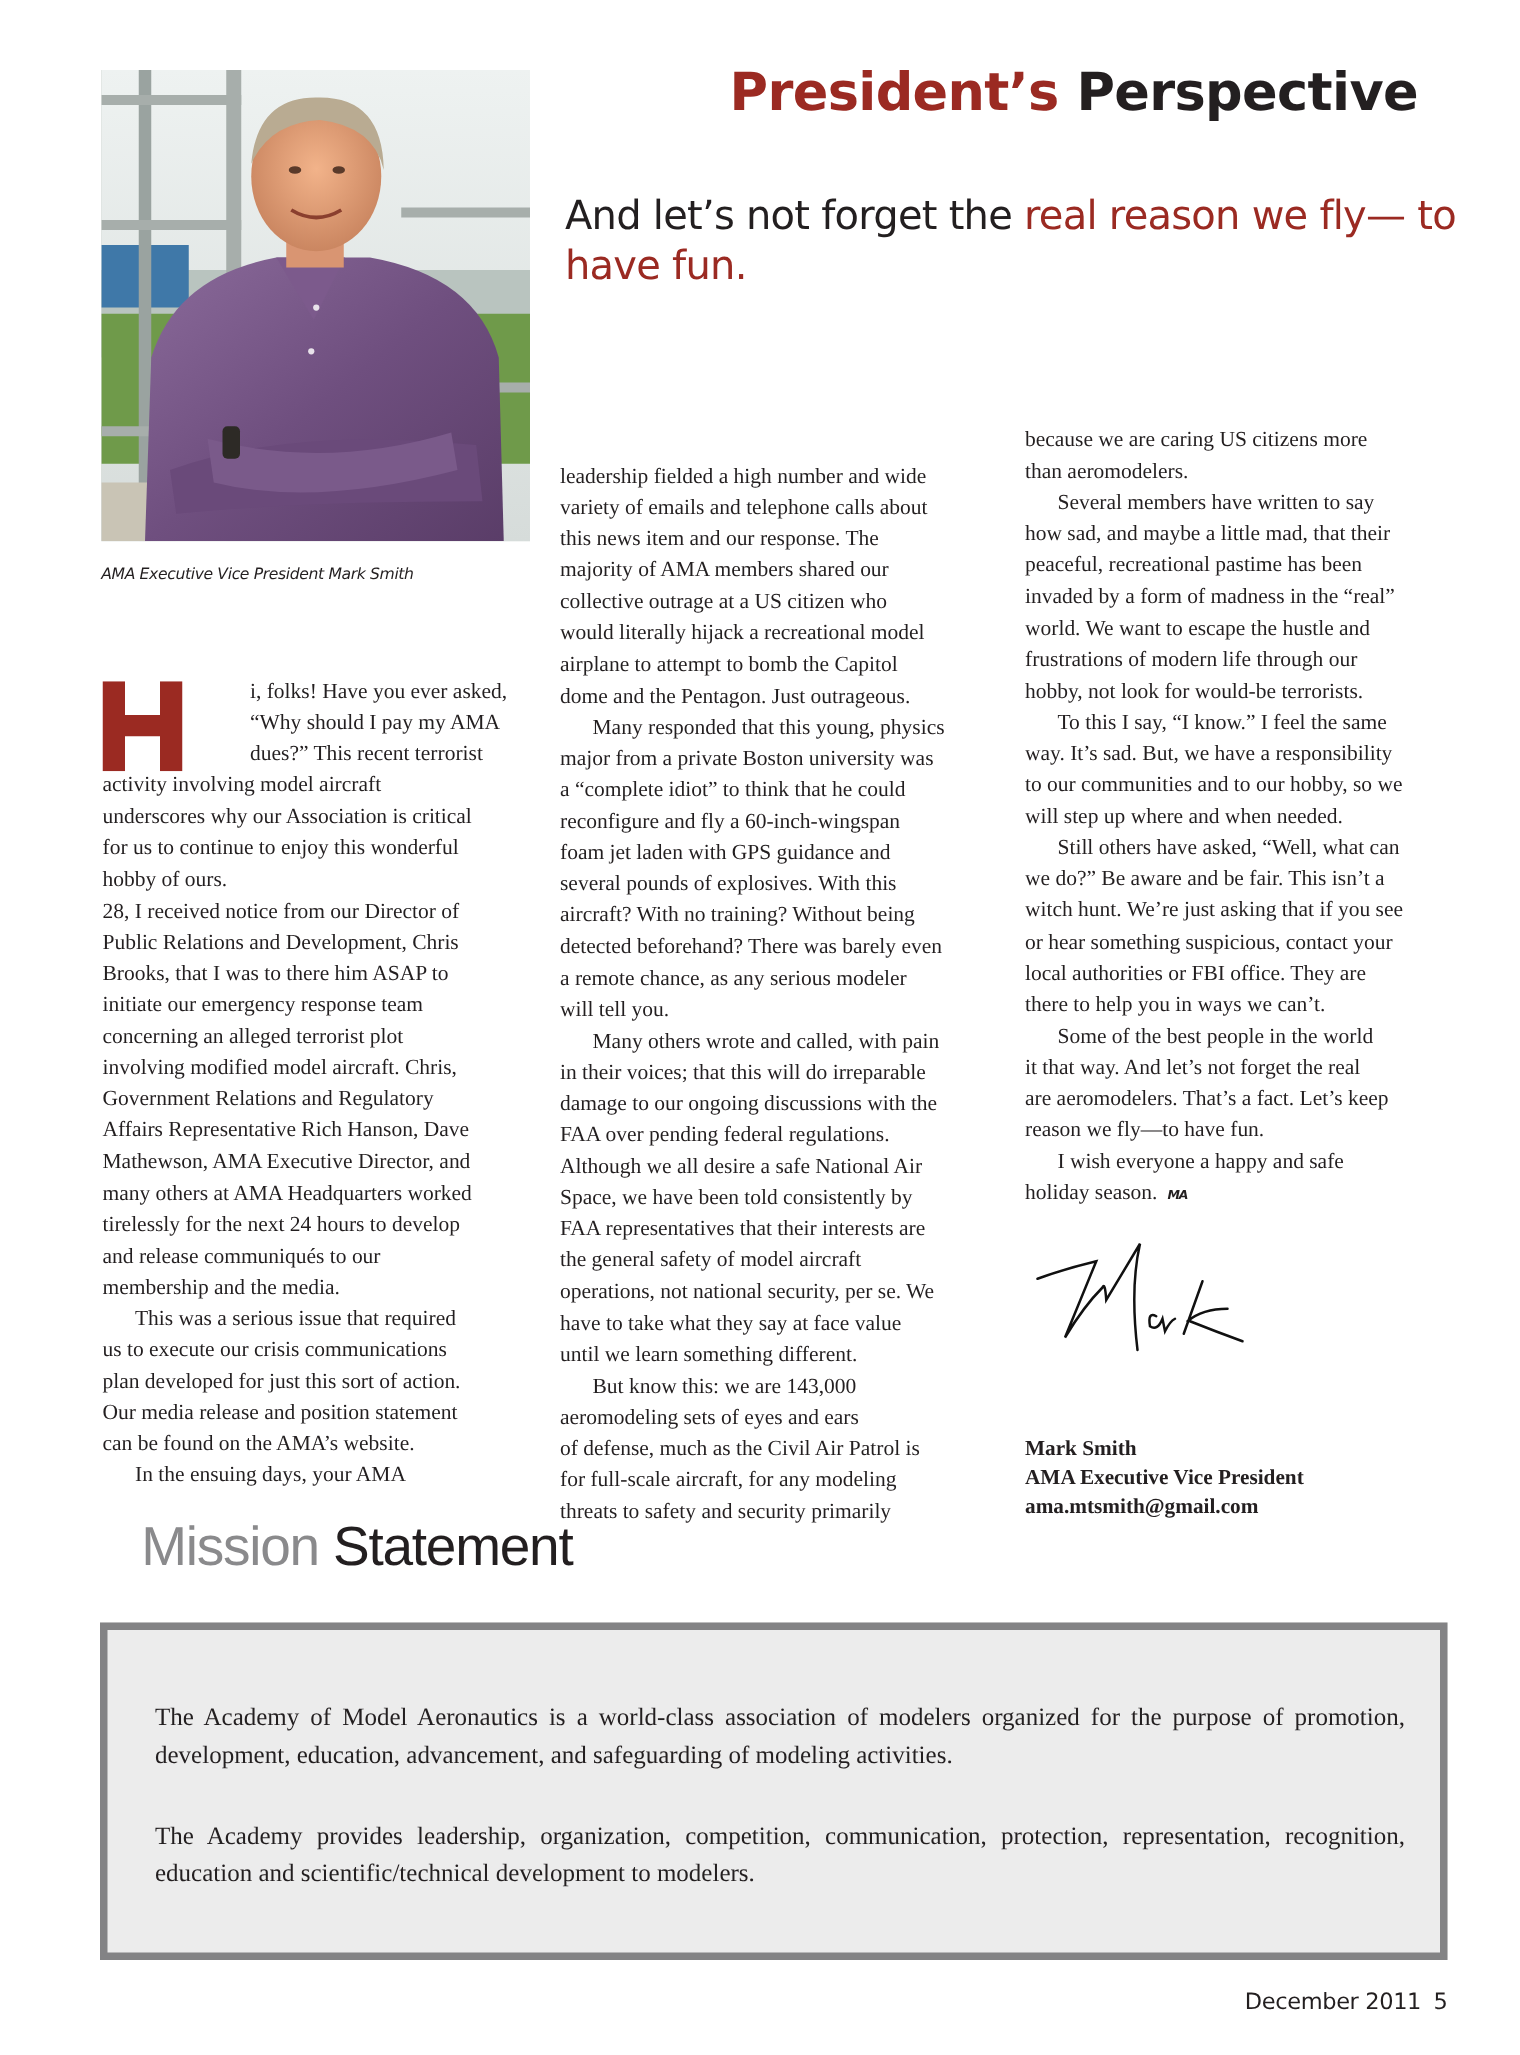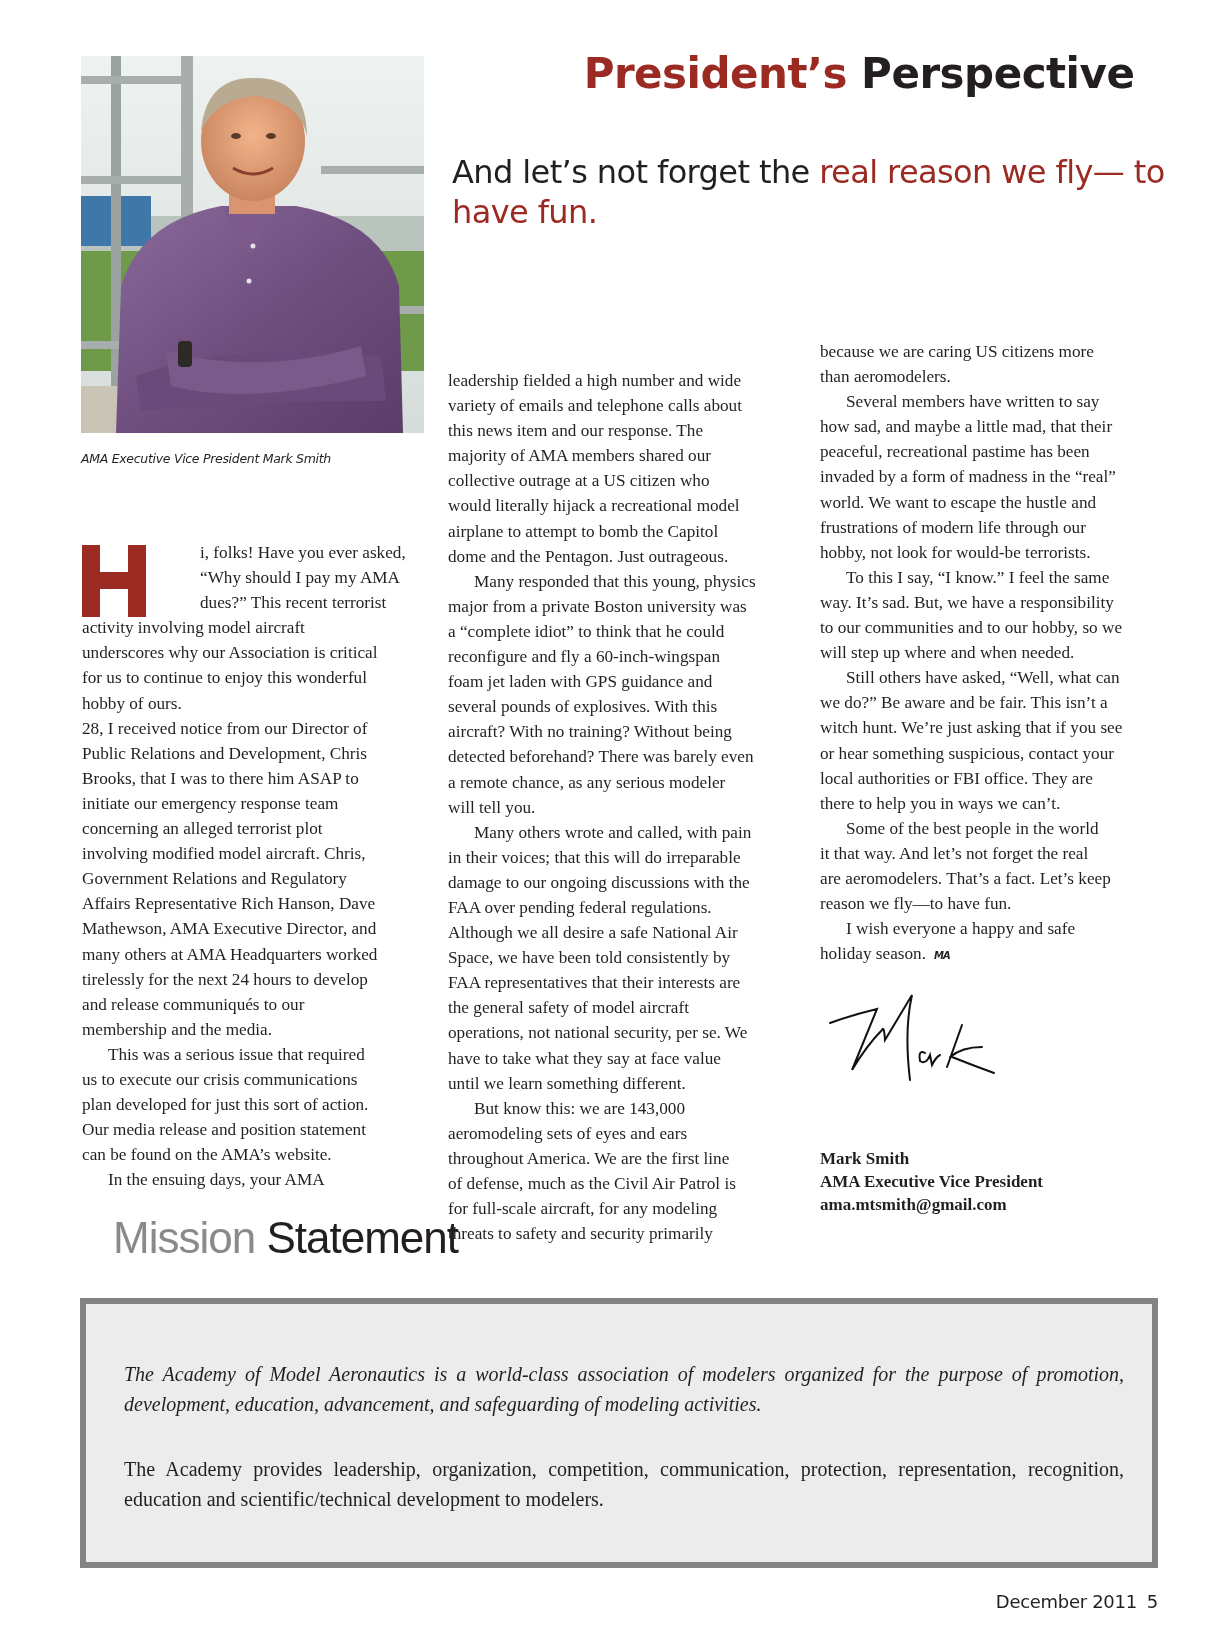--- a/index.html
+++ b/index.html
@@ -39,21 +39,21 @@
   #signature { left:822px; top:985px; width:190px; height:100px; }
   #sig-block { left:820px; top:1147px; width:340px; font-weight:bold; font-size:17px; line-height:23px; }
   #sig-block span { display:block; white-space:nowrap; }
 
   
   #mission-title { left:113px; top:1214px; font-family:Liberation Sans, sans-serif; font-size:44px; line-height:48px; letter-spacing:-1px; white-space:nowrap; }
   #mission-title .light { color:#8a8a8c; }
   #mission-title .dark { color:#231f20; }
   #mission-box { left:80px; top:1298px; width:1066px; height:258px; background:#ececec; border:6px solid #838385; }
   #mission-box p { margin:0; position:absolute; left:38px; width:1000px; font-size:20px; line-height:30px; color:#231f20; text-align:justify; text-align-last:left; }
-  #mission-p1 { top:55px;font-style:italic; }
+  #mission-p1 { top:55px; }
   #mission-p2 { top:150px; }
 
   #footer { right:58px; top:1591px; font-family:"DejaVu Sans", sans-serif; font-size:18px; color:#231f20; white-space:nowrap; letter-spacing:-0.3px; }
   #footer .pg { margin-left:10px; }
 </style>
 </head>
 <body>
 
 <div id="page-title" class="abs"><span class="red">President’s</span> <span class="dark">Perspective</span></div>
 
@@ -173,21 +173,20 @@
     <span class="ln"><span>FAA over pending federal regulations.</span></span>
     <span class="ln"><span>Although we all desire a safe National Air</span></span>
     <span class="ln"><span>Space, we have been told consistently by</span></span>
     <span class="ln"><span>FAA representatives that their interests are</span></span>
     <span class="ln"><span>the general safety of model aircraft</span></span>
     <span class="ln"><span>operations, not national security, per se. We</span></span>
     <span class="ln"><span>have to take what they say at face value</span></span>
     <span class="ln"><span>until we learn something different.</span></span>
     <span class="ln ind"><span>But know this: we are 143,000</span></span>
     <span class="ln"><span>aeromodeling sets of eyes and ears</span></span>
-    <span class="ln"><span>throughout America. We are the first line</span></span>
     <span class="ln"><span>of defense, much as the Civil Air Patrol is</span></span>
     <span class="ln"><span>for full-scale aircraft, for any modeling</span></span>
     <span class="ln"><span>threats to safety and security primarily</span></span>
   </div>
 <div id="col3" class="col">
     <span class="ln"><span>because we are caring US citizens more</span></span>
     <span class="ln"><span>than aeromodelers.</span></span>
     <span class="ln ind"><span>Several members have written to say</span></span>
     <span class="ln"><span>how sad, and maybe a little mad, that their</span></span>
     <span class="ln"><span>peaceful, recreational pastime has been</span></span>

